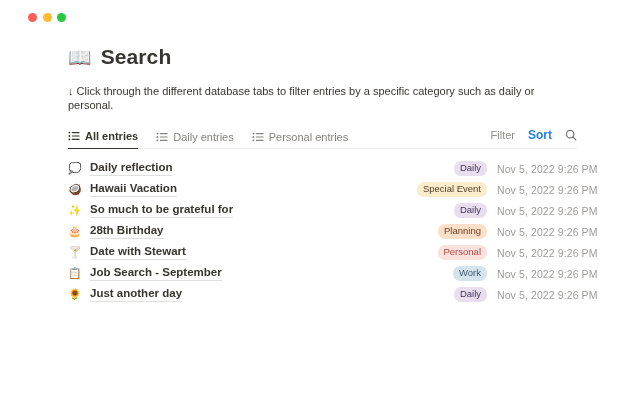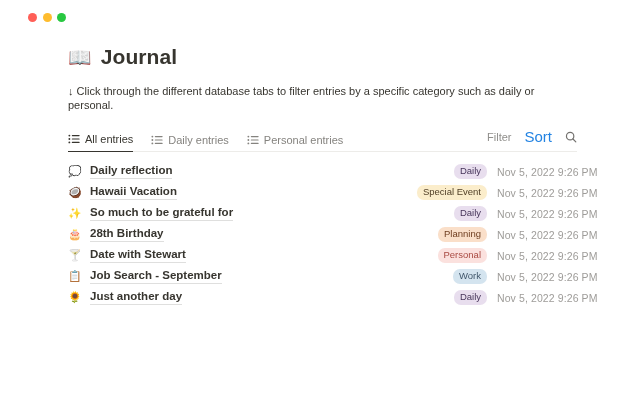--- a/index.html
+++ b/index.html
@@ -17,24 +17,24 @@
   .page-icon{font-size:19px;line-height:1;filter:saturate(0.6);}
   .page-title{font-size:21px;font-weight:700;color:#37352F;letter-spacing:.1px;}
   .page-desc{margin-top:13px;font-size:11px;line-height:14.5px;color:#37352F;}
   .page-callout{margin-top:14px;font-size:11px;line-height:14px;color:#37352F;}
   
   .tabbar{margin-top:16px;display:flex;align-items:flex-end;border-bottom:1px solid #EDECE9;}
   .tab-list{display:flex;gap:18px;flex:1;}
   .tab{display:inline-flex;align-items:center;gap:5px;font-size:11px;color:#85837F;
        padding-bottom:6px;margin-bottom:-1px;cursor:pointer;white-space:nowrap;}
   .tab svg{width:12px;height:12px;flex:none;}
-  .tab.active{color:#37352F;font-weight:400;border-bottom:1.5px solid #37352F;}
+  .tab.active{color:#37352F;font-weight:700;border-bottom:1.5px solid #37352F;}
   .view-toolbar{display:flex;align-items:center;gap:13px;padding-bottom:6px;}
   .toolbar-filter{font-size:11px;color:#8F8E8B;cursor:pointer;}
-  .toolbar-sort{font-size:15px;font-weight:400;cursor:pointer;}
+  .toolbar-sort{font-size:12px;font-weight:700;cursor:pointer;}
   .search-icon{width:12px;height:12px;color:#73716E;cursor:pointer;}
   
   .entry-list{margin-top:9px;}
   .entry-row{display:flex;align-items:center;height:21px;cursor:pointer;}
   .entry-emoji{width:15px;flex:none;font-size:11px;line-height:1;margin-right:7px;text-align:center;}
   .entry-title{font-size:11.5px;font-weight:600;color:#37352F;line-height:13px;
                border-bottom:1px solid rgba(55,53,47,.16);padding-bottom:1px;white-space:nowrap;}
   .entry-spacer{flex:1;}
   .entry-tag{font-size:9.5px;font-weight:500;line-height:12px;padding:1px 6px 2px;
              border-radius:7px;white-space:nowrap;flex:none;}
@@ -46,21 +46,21 @@
 
 <div class="traffic-lights" id="traffic-lights">
     <div class="traffic-light" style="background: rgb(255, 95, 87);"></div>
     <div class="traffic-light" style="background: rgb(254, 188, 46);"></div>
     <div class="traffic-light" style="background: rgb(40, 200, 65);"></div>
   </div>
 
 <div class="content">
   <div class="page-header">
     <span class="page-icon">📖</span>
-    <span class="page-title">Journal</span>
+    <span class="page-title">Search</span>
   </div>
 
 
   <div class="page-callout">↓ Click through the different database tabs to filter entries by a specific category such as daily or personal.</div>
 
   <div class="tabbar">
     <div class="tab-list" id="tab-list">
         <div class="tab active">
           <svg viewBox="0 0 14 14" fill="currentColor">
             <circle cx="1.6" cy="3" r="1.1"></circle>

